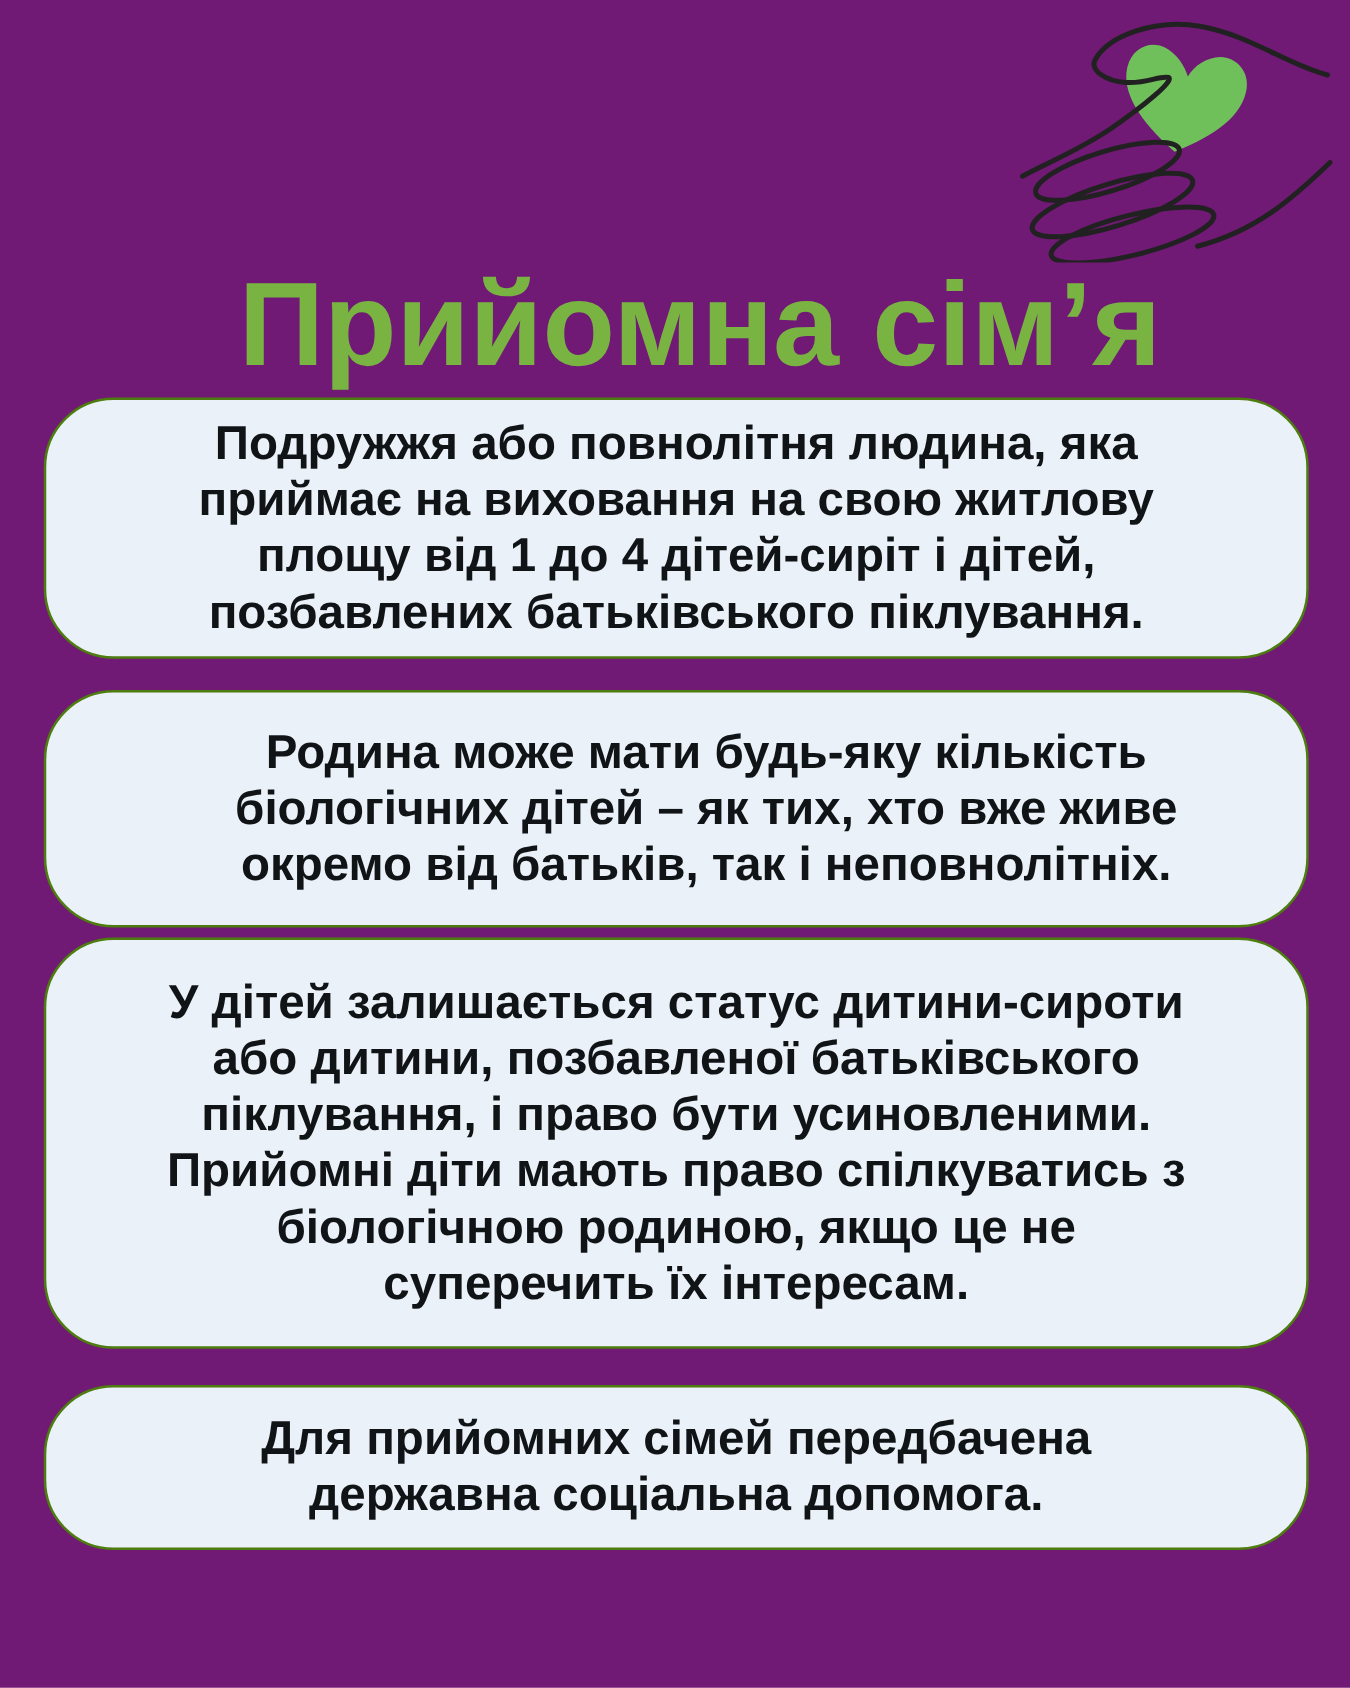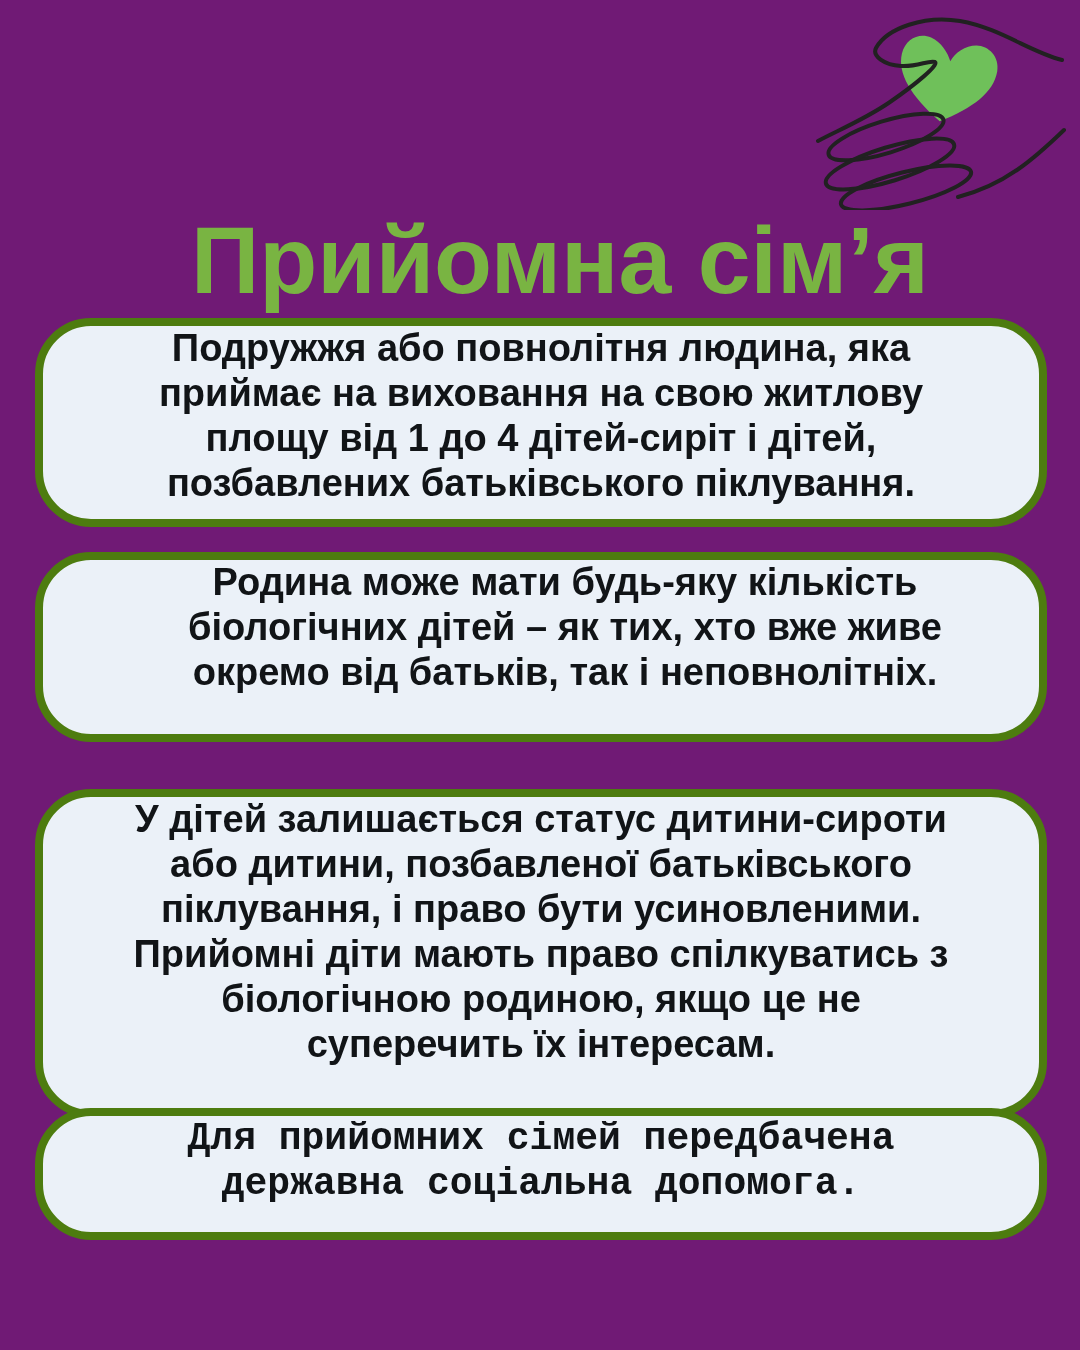--- a/index.html
+++ b/index.html
@@ -28,39 +28,40 @@
     line-height: 112px;
     font-weight: 700;
     color: #79b442;
     white-space: nowrap;
   }
   .card {
     position: absolute;
     left: 35px;
     width: 1012px;
     box-sizing: border-box;
-    border: 8px solid #4d7c0f;
+    border: 2px solid #4d7c0f;
     border-radius: 56px;
     background: #ebf1f8;
     display: flex;
+    align-items: center;
     justify-content: center;
   }
   .card-text {
     white-space: pre-line;
     text-align: center;
     font-size: 38px;
     line-height: 45px;
     font-weight: 700;
     color: #111417;
     padding: 0 18px;
   }
   .card-1 { top: 318px;  height: 209px; }
   .card-2 { top: 552px;  height: 190px; padding-left: 48px; }
-  .card-3 { top: 789px;  height: 329px; }
-  .card-4 { top: 1108px; height: 132px; font-family: Liberation Mono, monospace; }
+  .card-3 { top: 750px;  height: 329px; }
+  .card-4 { top: 1108px; height: 132px; }
 </style>
 </head>
 <body>
 
 <div class="page">
 
   <svg class="logo" viewBox="0 0 280 200" xmlns="http://www.w3.org/2000/svg">
     <g transform="rotate(10 157 70)">
       <path fill="#6fc05a" d="M 157,112
         C 124,92 107,72 108,52

